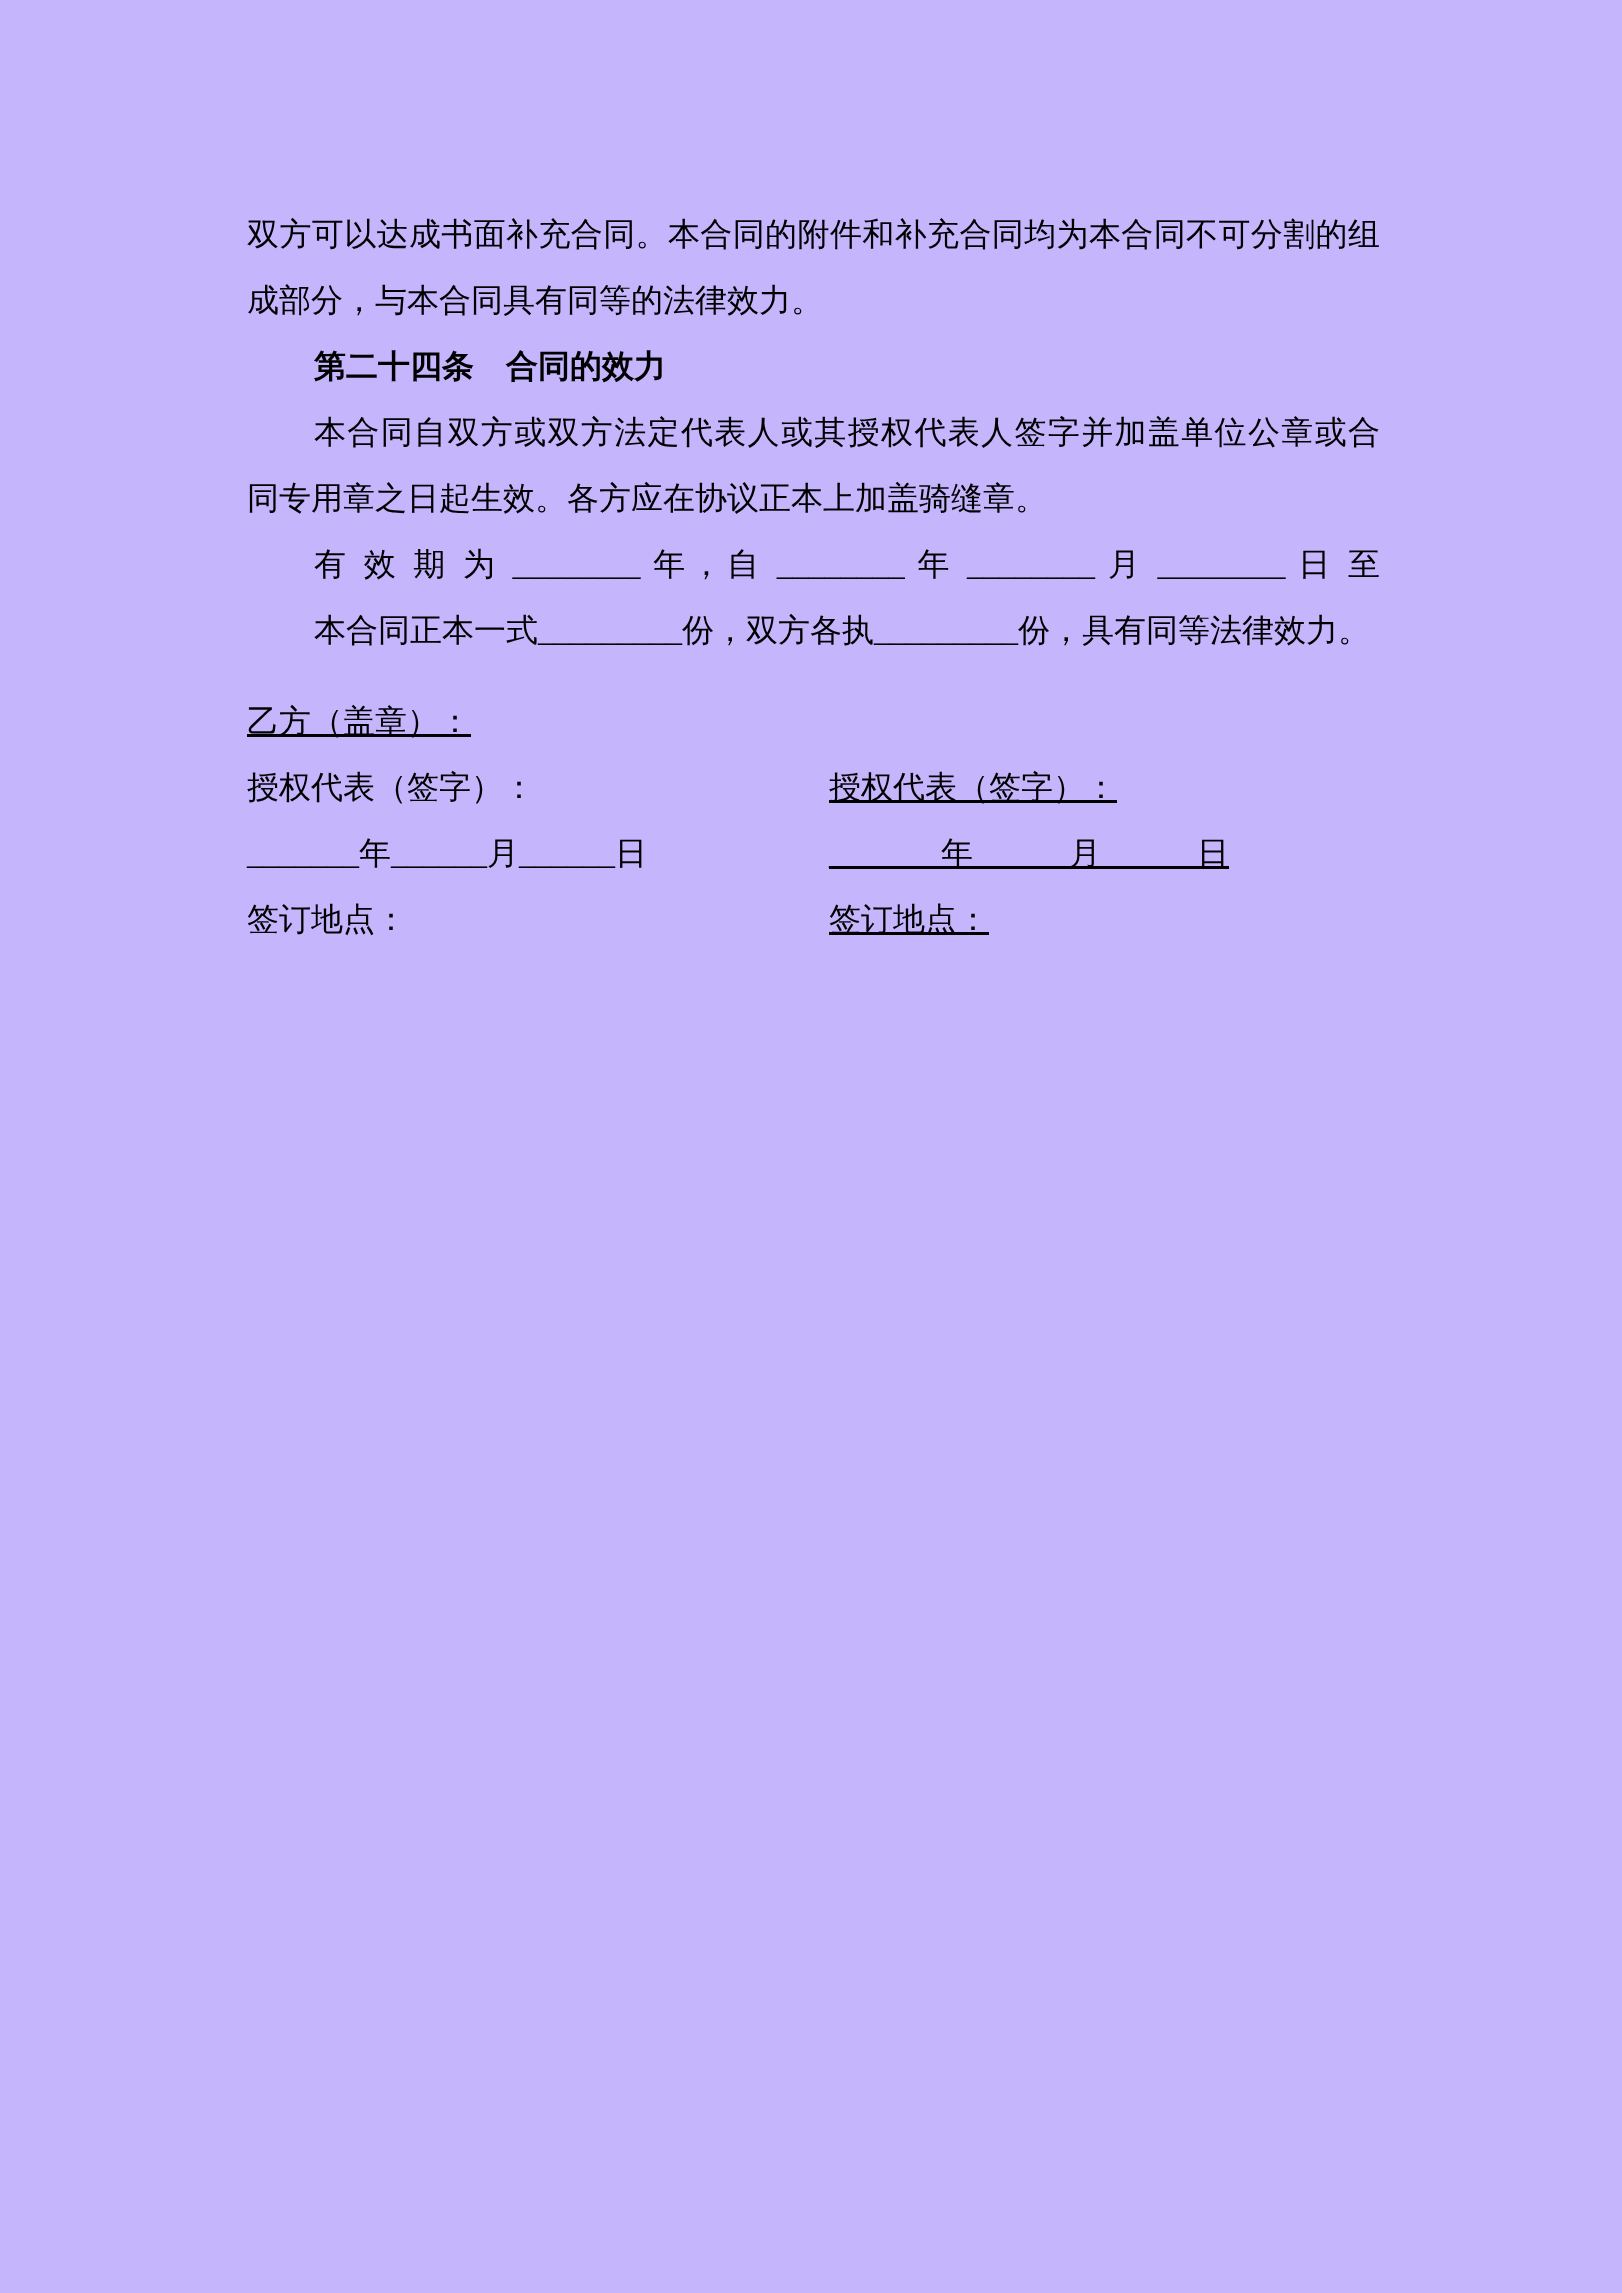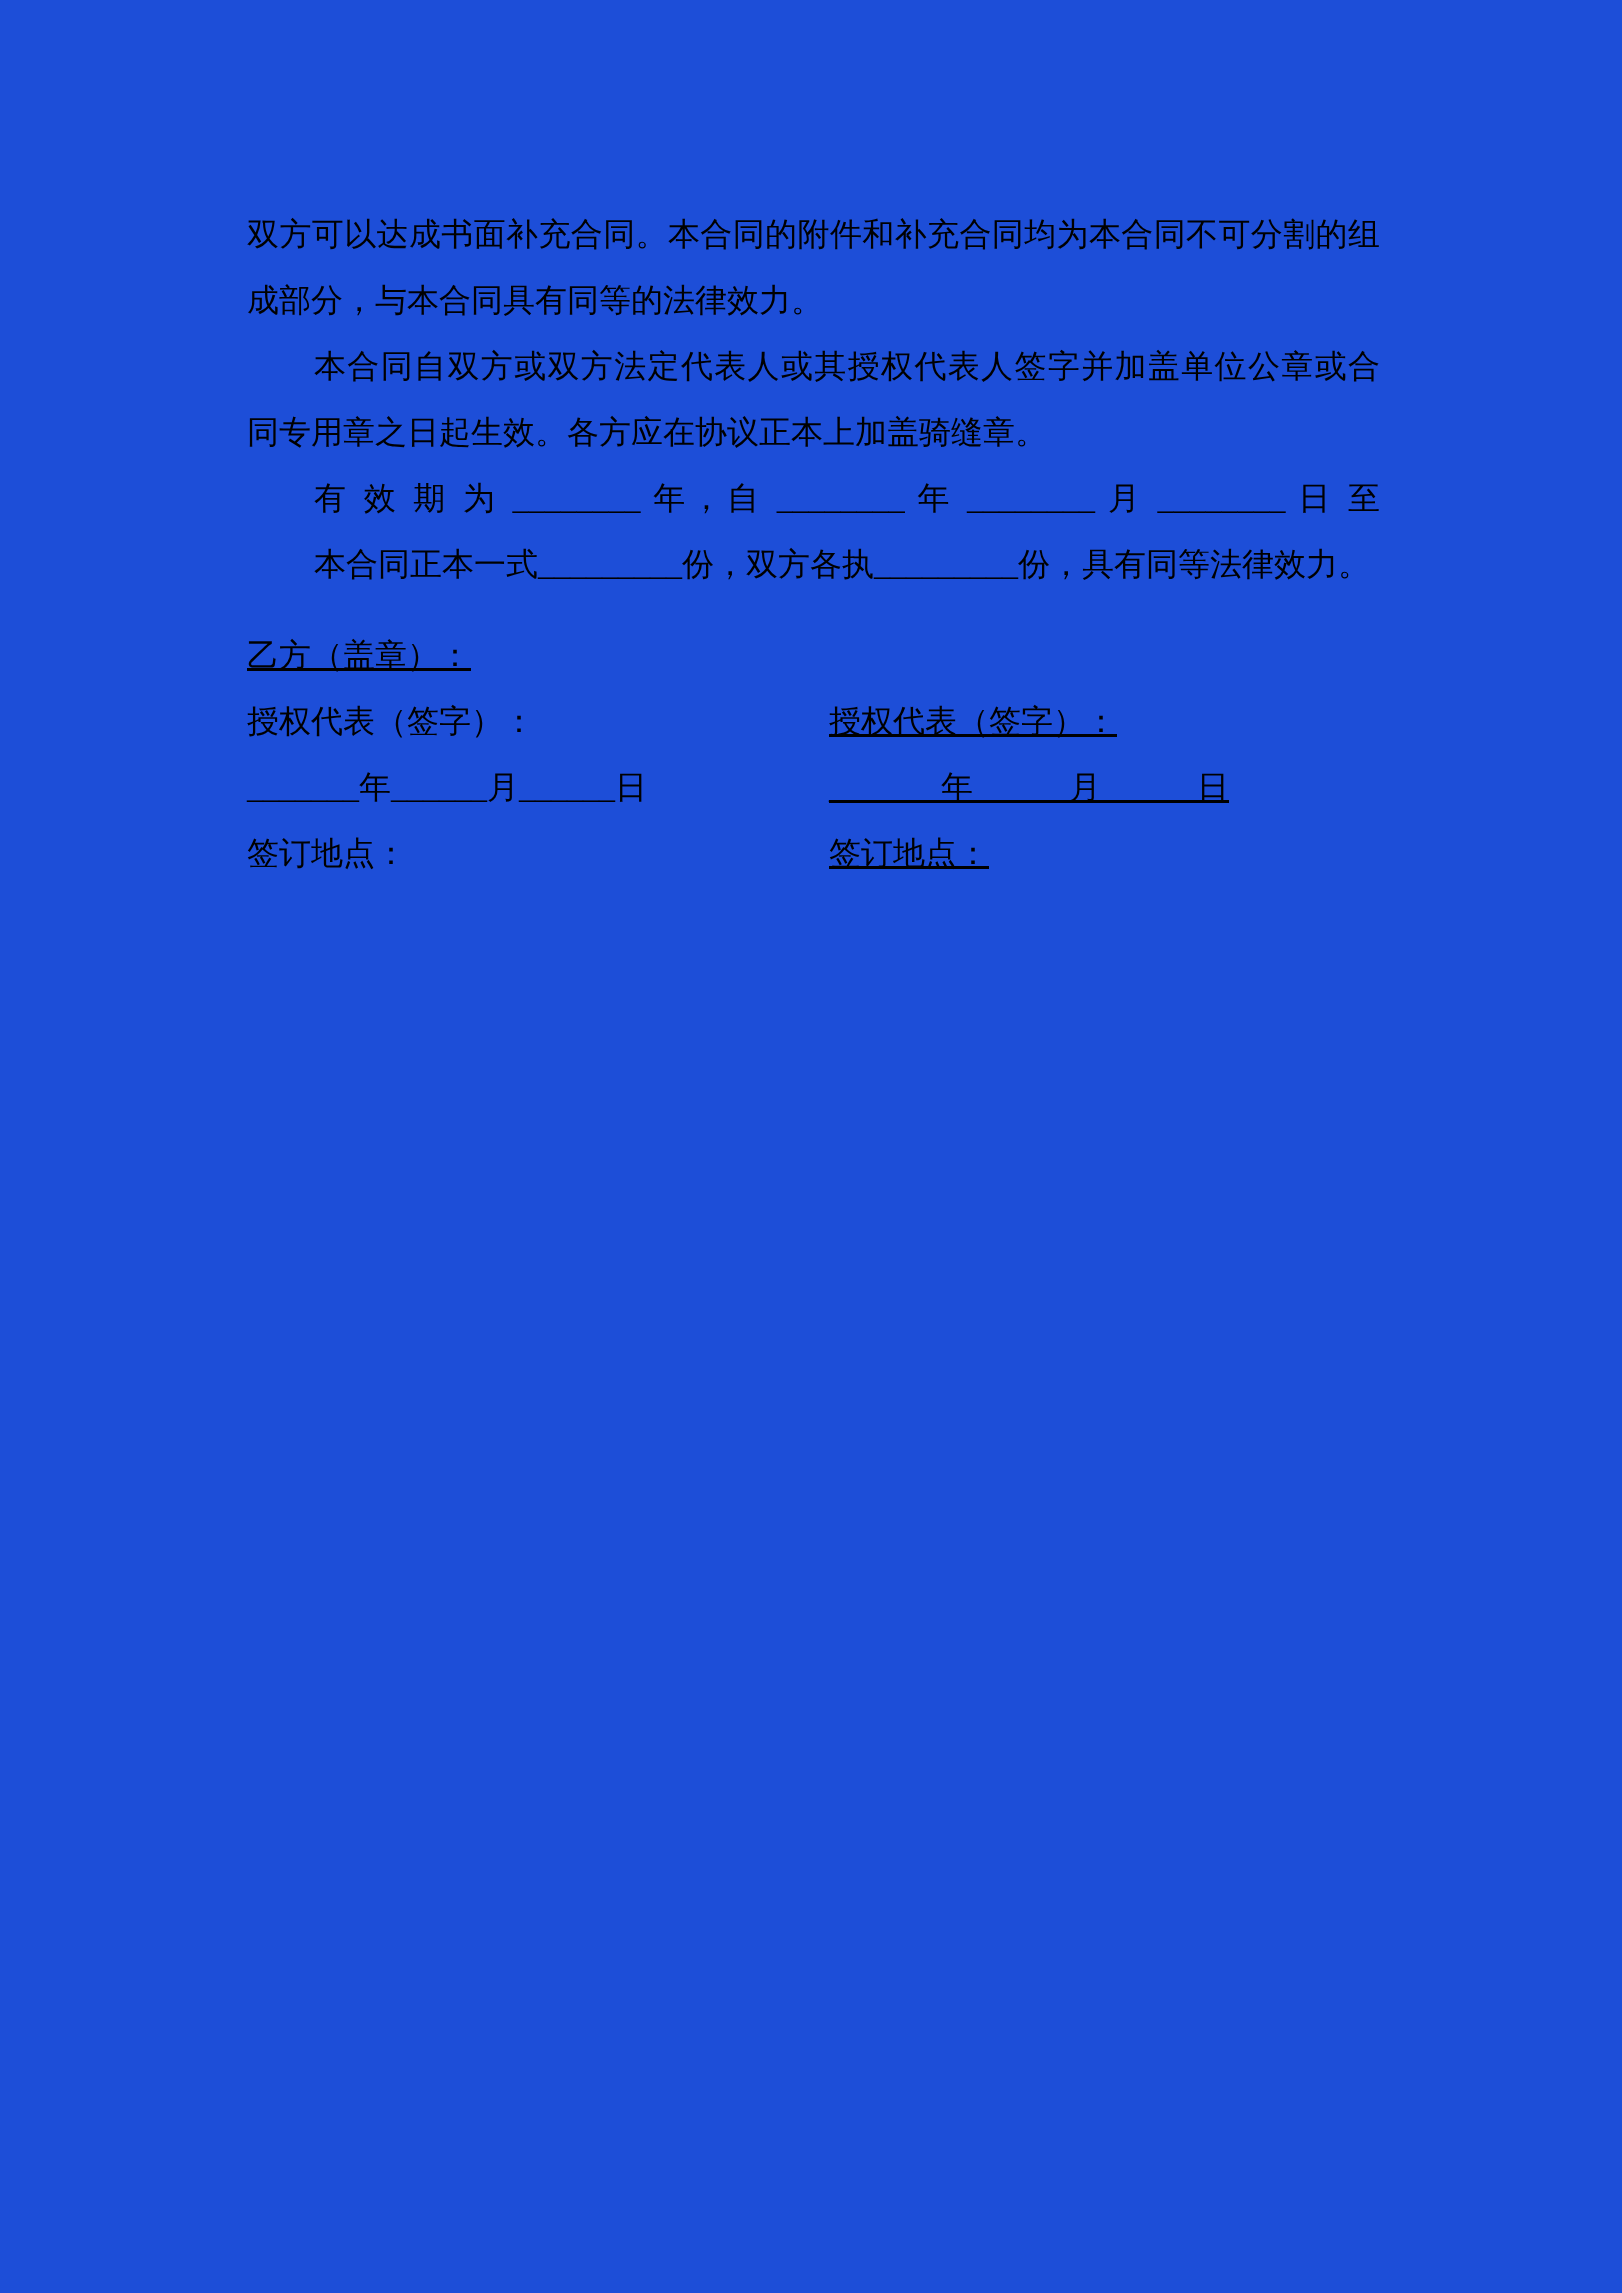--- a/index.html
+++ b/index.html
@@ -4,21 +4,21 @@
 <style>
   html, body {
     margin: 0;
     padding: 0;
     background: #ffffff;
   }
   .page {
     position: relative;
     width: 1623px;
     height: 2294px;
-    background: #1d4ed8;
+    background: #c4b5fd;
     color: #000000;
     font-family: "Liberation Serif", "DejaVu Serif", serif;
     overflow: hidden;
   }
   .content {
     position: absolute;
     left: 247px;
     top: 201px;
     width: 1133px;
     font-size: 32px;
@@ -59,20 +59,21 @@
 </head>
 <body>
 
 <div class="page">
   <div class="content">
 
     <div class="line justify">双方可以达成书面补充合同。本合同的附件和补充合同均为本合同不可分割的组</div>
 
     <div class="line">成部分，与本合同具有同等的法律效力。</div>
 
+    <div class="line heading indent">第二十四条　合同的效力</div>
 
     <div class="line justify indent">本合同自双方或双方法定代表人或其授权代表人签字并加盖单位公章或合</div>
 
     <div class="line">同专用章之日起生效。各方应在协议正本上加盖骑缝章。</div>
 
     <div class="line justify indent">有 效 期 为 ________ 年，自 ________ 年 ________ 月 ________ 日 至</div>
 
 
     <div class="line indent">本合同正本一式_________份，双方各执_________份，具有同等法律效力。</div>
 

